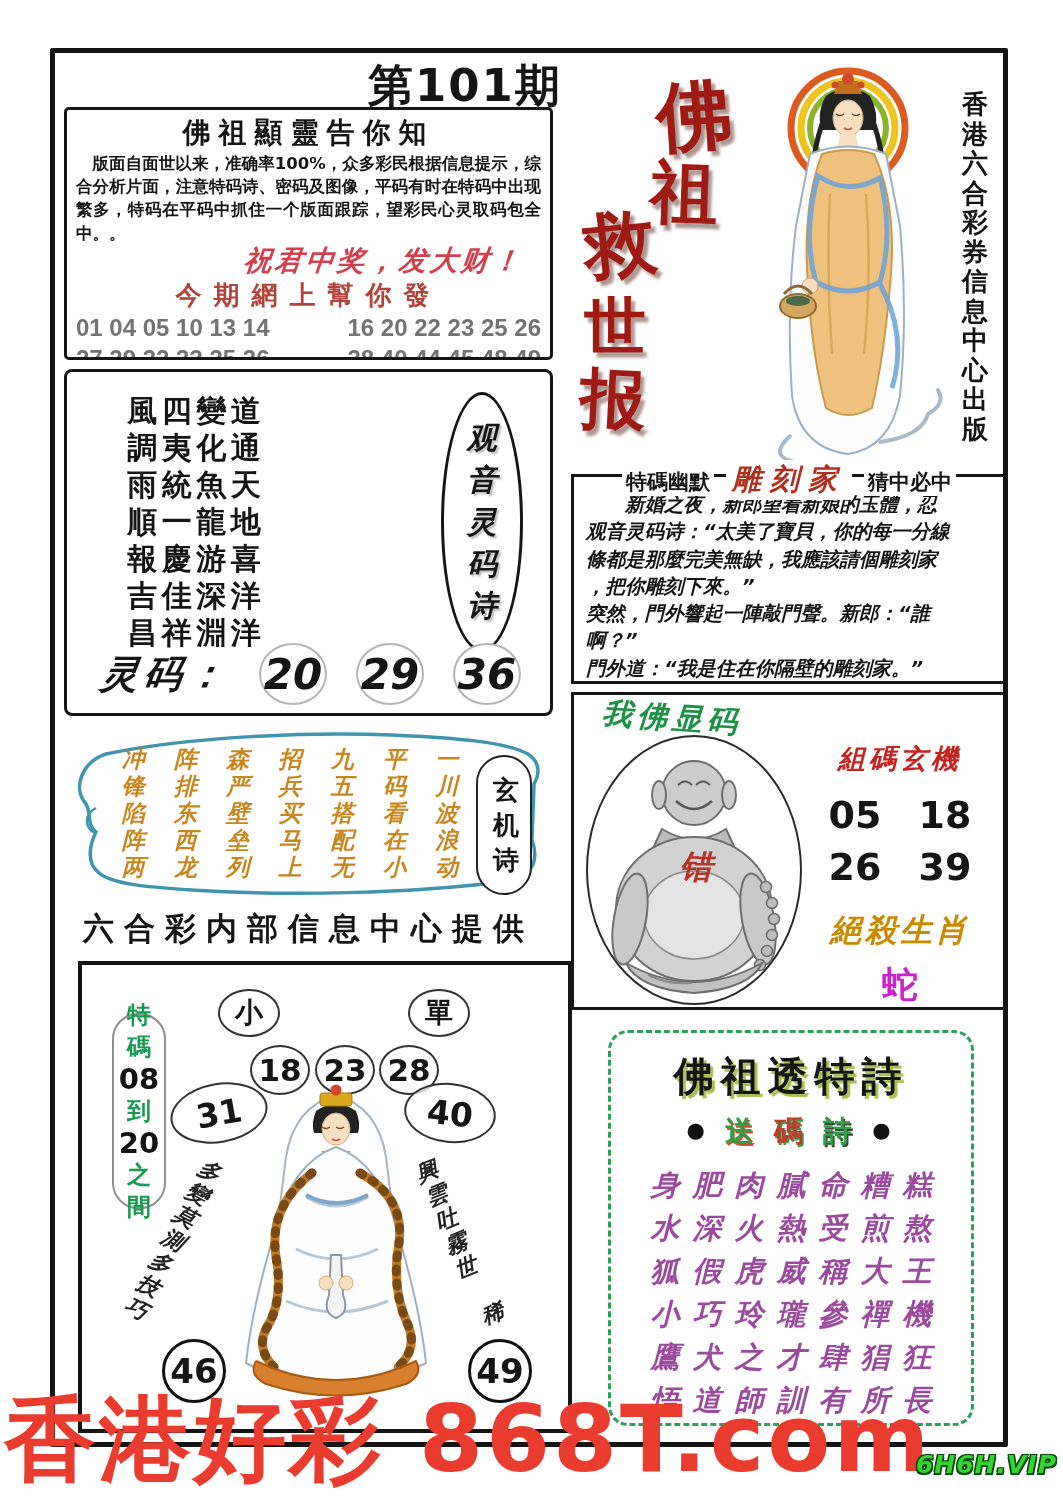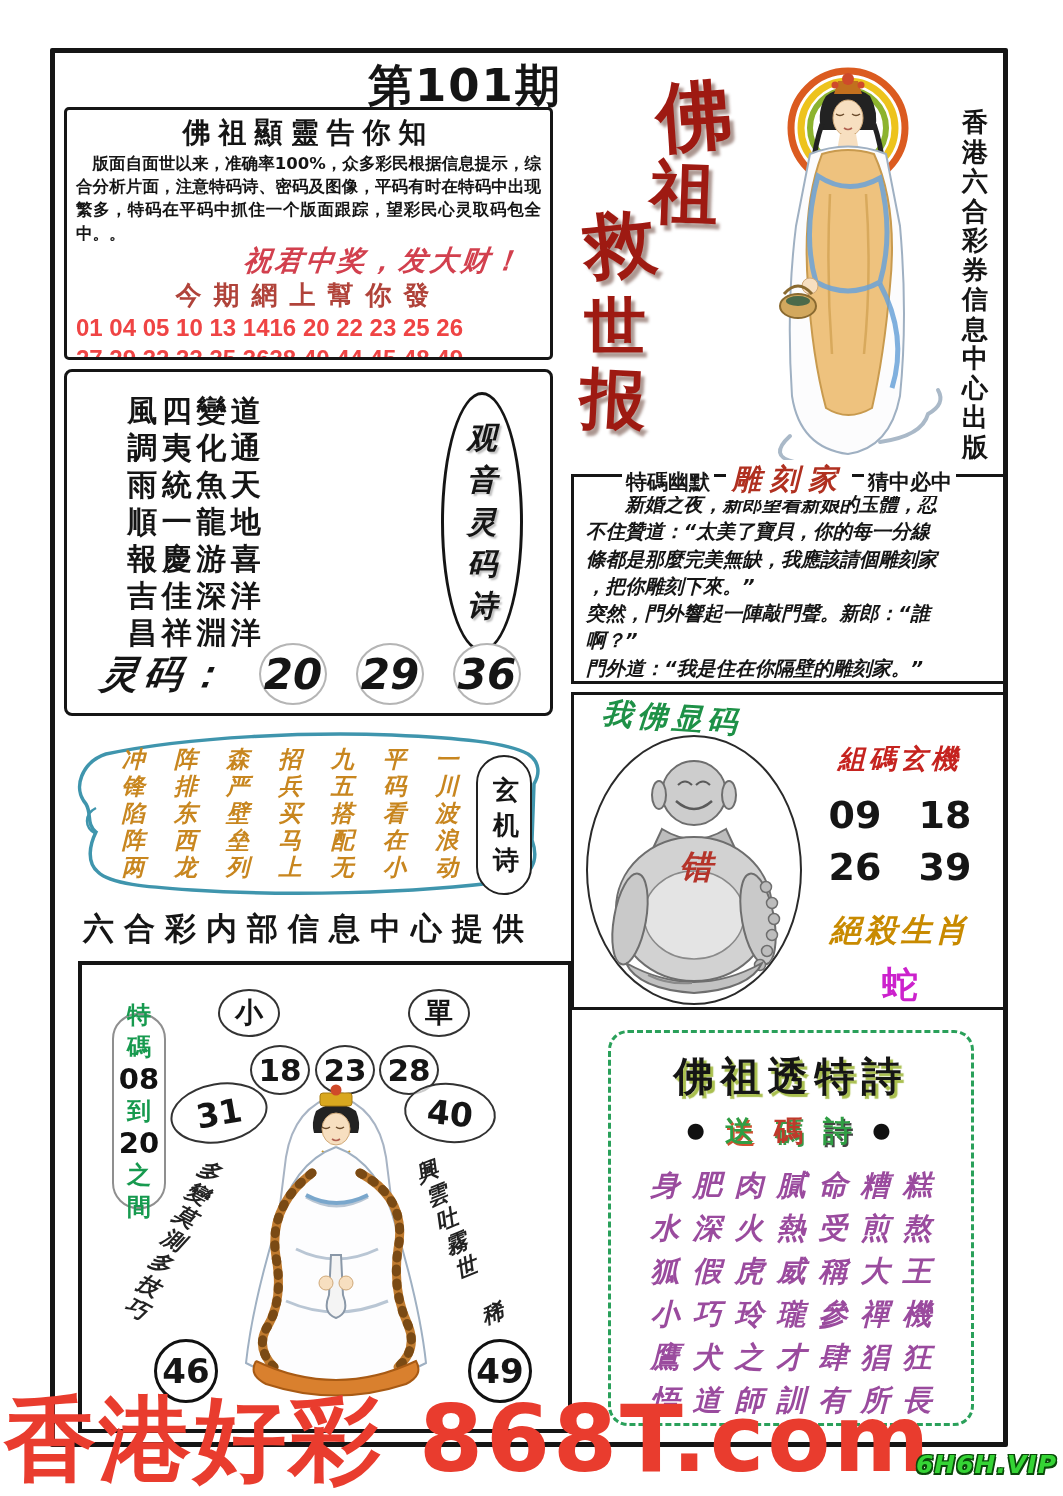--- a/index.html
+++ b/index.html
@@ -10,21 +10,21 @@
   .issue-title{position:absolute;left:368px;top:56px;font-size:45px;font-weight:800;letter-spacing:2px;}
 
   
   .notice-box{position:absolute;left:64px;top:107px;width:489px;height:253px;box-sizing:border-box;
               border:3.5px solid #151515;border-radius:5px;padding:6px 9px;overflow:hidden;}
   .notice-title{text-align:center;font-size:28px;font-weight:800;letter-spacing:8px;line-height:1.2;}
   .notice-body{font-size:16.5px;font-weight:600;line-height:1.42;margin:2px 0 0 0;text-align:justify;}
   .notice-wish{color:#d2404e;font-size:28px;font-weight:800;font-style:italic;text-align:right;
                padding-right:18px;letter-spacing:3px;transform:skewX(-6deg);line-height:1.15;}
   .notice-sub{color:#b0433a;font-size:26px;font-weight:800;text-align:center;letter-spacing:12px;line-height:1.2;margin-top:3px;}
-  .num-row{display:flex;color:#ef4444;font-size:24px;font-weight:800;
+  .num-row{display:flex;justify-content:space-between;color:#737373;font-size:24px;font-weight:800;
            line-height:1.3;font-family:"Liberation Sans",sans-serif;}
 
   
   .lingma-box{position:absolute;left:64px;top:369px;width:489px;height:347px;box-sizing:border-box;
               border:3.5px solid #151515;border-radius:8px;}
   .vcol{width:1.15em;word-break:break-all;text-align:center;}
   .lingma-cols{position:absolute;left:58px;top:20px;width:252px;height:262px;display:flex;}
   .lingma-col{font-size:30px;font-weight:800;line-height:37px;}
   .lingma-oval{position:absolute;left:374px;top:20px;width:76px;height:254px;border:3px solid #151515;
                border-radius:50%;display:flex;align-items:center;justify-content:center;}
@@ -55,38 +55,38 @@
   .pill .b{color:#111;font-size:29px;font-weight:800;line-height:1.05;}
   .ring{position:absolute;border:2.5px solid #333;border-radius:50%;display:flex;align-items:center;
         justify-content:center;font-weight:700;background:rgba(255,255,255,.75);}
   .ring-xiao{left:136px;top:24px;width:58px;height:44px;font-size:28px;}
   .ring-dan{left:326px;top:24px;width:58px;height:44px;font-size:28px;}
   .ring-18{left:168px;top:80px;width:56px;height:46px;font-size:31px;}
   .ring-23{left:233px;top:80px;width:56px;height:46px;font-size:31px;}
   .ring-28{left:297px;top:80px;width:56px;height:46px;font-size:31px;}
   .ring-31{left:88px;top:118px;width:94px;height:56px;font-size:33px;transform:rotate(-10deg);}
   .ring-40{left:322px;top:118px;width:88px;height:56px;font-size:33px;transform:rotate(6deg);}
-  .ring-46{left:72px;top:374px;width:58px;height:58px;font-size:34px;border-width:3.5px;border-color:#111;}
+  .ring-46{left:80px;top:374px;width:58px;height:58px;font-size:34px;border-width:3.5px;border-color:#111;}
   .ring-49{left:386px;top:374px;width:58px;height:58px;font-size:34px;border-width:3.5px;border-color:#111;}
   .guanyin-seated{position:absolute;left:128px;top:112px;}
   .diag{position:absolute;font-weight:700;font-style:italic;color:#222;}
   .diag .vcol{font-size:22px;line-height:26px;}
   .diag-left{left:78px;top:184px;transform:rotate(28deg);}
   .diag-right1{left:352px;top:190px;transform:rotate(-22deg);}
   .diag-right2{left:398px;top:336px;transform:rotate(-20deg);}
 
   
   .mast-char{position:absolute;color:#9e1a12;font-weight:800;font-family:"DejaVu Serif","Liberation Serif",serif;
              text-shadow:4px 5px 3px rgba(70,25,12,.45);line-height:1;}
   .mc0{left:656px;top:78px;font-size:76px;transform:rotate(-4deg);}
   .mc1{left:650px;top:158px;font-size:68px;transform:rotate(2deg);}
   .mc2{left:584px;top:208px;font-size:72px;transform:rotate(-6deg);}
   .mc3{left:584px;top:296px;font-size:62px;}
   .mc4{left:580px;top:366px;font-size:66px;transform:rotate(3deg);}
-  .publisher{position:absolute;left:960px;top:90px;font-size:26px;font-weight:600;line-height:29.5px;margin-top:18px;}
+  .publisher{position:absolute;left:960px;top:90px;font-size:26px;font-weight:600;line-height:29.5px;}
   .guanyin-standing{position:absolute;left:730px;top:54px;}
 
   
   .joke-box{position:absolute;left:571px;top:474px;width:436px;height:210px;box-sizing:border-box;
             border:3.5px solid #151515;}
   .joke-header{position:absolute;top:-17px;left:0;right:0;display:flex;justify-content:center;align-items:baseline;gap:12px;}
   .jh-side{background:#fff;padding:0 4px;font-size:21px;font-weight:800;}
   .jh-title{background:#fff;padding:0 6px;color:#b03020;font-size:29px;font-weight:800;letter-spacing:9px;font-style:italic;}
   .joke-body{padding:14px 12px 0 12px;font-size:19.5px;font-weight:600;line-height:1.4;font-style:italic;}
 
@@ -284,21 +284,21 @@
   </div>
 
   <section class="joke-box">
     <div class="joke-header">
       <span class="jh-side">特碼幽默</span>
       <span class="jh-title">雕刻家</span>
       <span class="jh-side">猜中必中</span>
     </div>
     <div class="joke-body">
       <div>　　新婚之夜，新郎望着新娘的玉體，忍</div>
-      <div>不住贊道：“太美了寶貝，你的每一分線</div>
+      <div>观音灵码诗：“太美了寶貝，你的每一分線</div>
       <div>條都是那麼完美無缺，我應該請個雕刻家</div>
       <div>，把你雕刻下來。”</div>
       <div>突然，門外響起一陣敲門聲。新郎：“誰</div>
       <div>啊？”</div>
       <div>門外道：“我是住在你隔壁的雕刻家。”</div>
     </div>
   </section>
 
   <section class="buddha-box">
     <div class="buddha-callig">我佛显码</div>
@@ -323,21 +323,21 @@
             <circle cx="172" cy="228" r="5.5"></circle>
         </g>
         <path d="M38,226 Q106,264 174,226 Q162,252 106,256 Q50,252 38,226" fill="#c2c2c2" stroke="#6e6e6e" stroke-width="2"></path>
         <path d="M60,238 Q80,248 104,246" stroke="#8a8a8a" stroke-width="2" fill="none"></path>
       </svg>
     </div>
     <div class="statue-char">错</div>
     <div class="buddha-right">
       <div class="group-title">組碼玄機</div>
       <div class="group-nums">
-        <span>09</span>
+        <span>05</span>
         <span>18</span>
         <span>26</span>
         <span>39</span>
       </div>
       <div class="kill-label">絕殺生肖</div>
       <div class="kill-value">蛇</div>
     </div>
   </section>
 
   <section class="poem-box">

